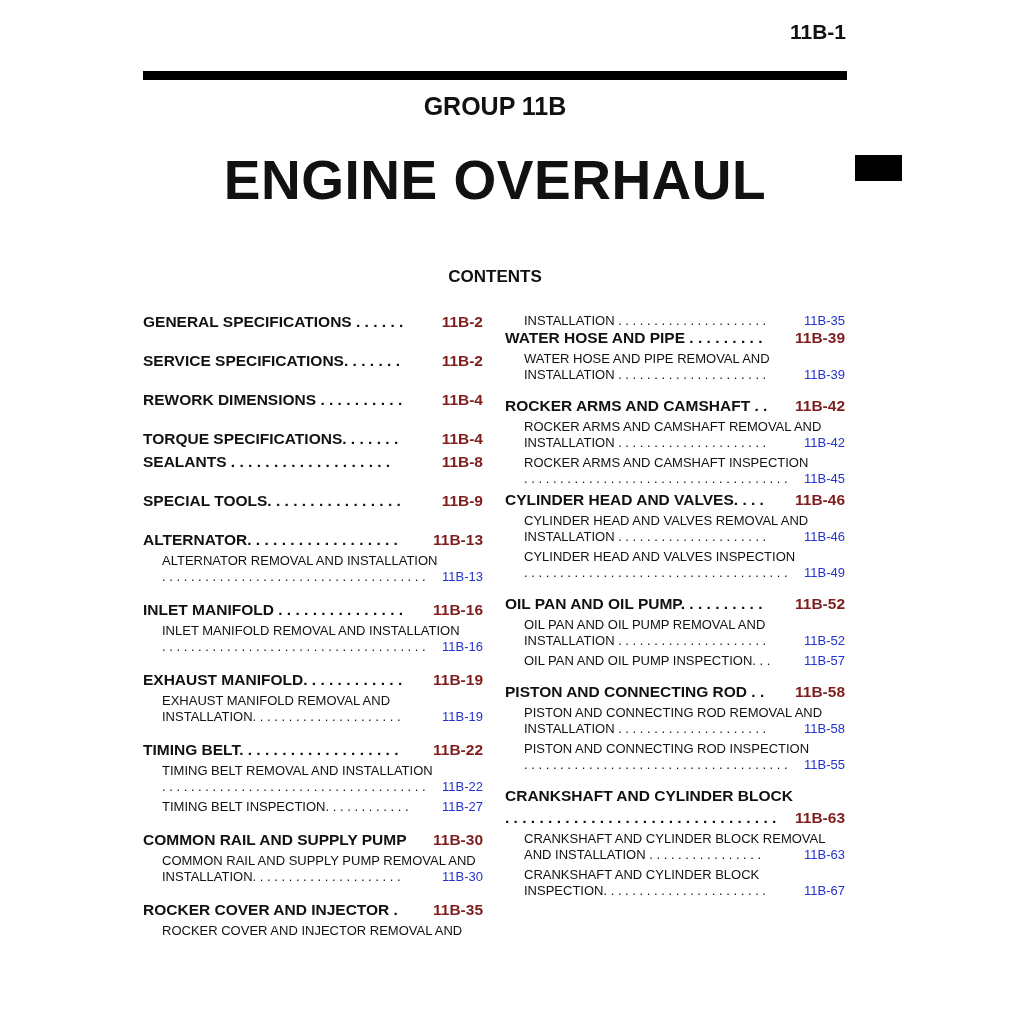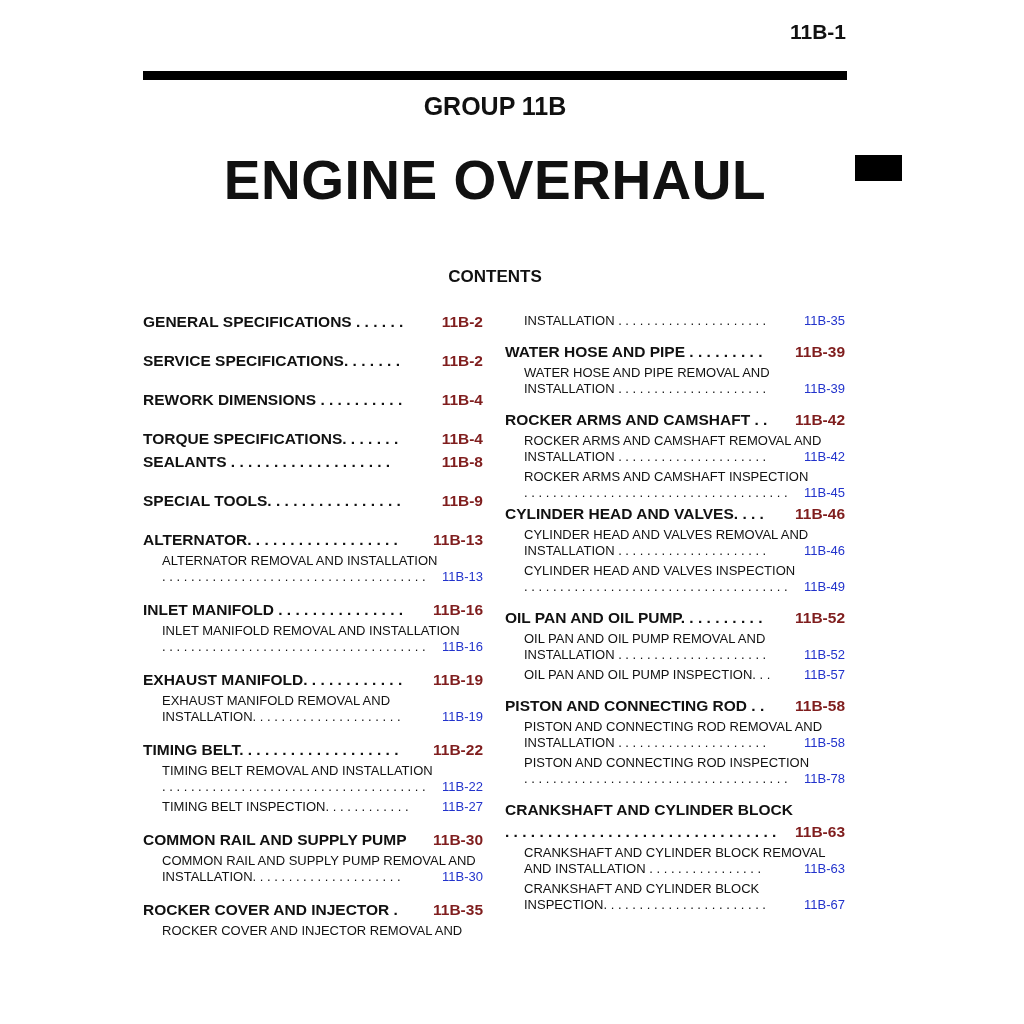--- a/index.html
+++ b/index.html
@@ -155,21 +155,21 @@
   </div>
 <div class="col right" id="colR">
     <div class="sec" style="margin-top: 0px;">
       <div class="sub">
         <div class="line">
           <span>INSTALLATION . . . . . . . . . . . . . . . . . . . . .</span>
           <span class="pg">11B-35</span>
         </div>
       </div>
     </div>
-    <div class="sec" style="margin-top: 14px;">
+    <div class="sec" style="">
       <div class="sec-head">
         <span class="lbl">WATER HOSE AND PIPE  . . . . . . . . .</span>
         <span class="pg">11B-39</span>
       </div>
       <div class="sub">
         <div>WATER HOSE AND PIPE REMOVAL AND</div>
         <div class="line">
           <span>INSTALLATION . . . . . . . . . . . . . . . . . . . . .</span>
           <span class="pg">11B-39</span>
         </div>
@@ -243,21 +243,21 @@
         <div>PISTON AND CONNECTING ROD REMOVAL AND</div>
         <div class="line">
           <span>INSTALLATION . . . . . . . . . . . . . . . . . . . . .</span>
           <span class="pg">11B-58</span>
         </div>
       </div>
       <div class="sub" style="margin-top: 4px;">
         <div>PISTON AND CONNECTING ROD INSPECTION</div>
         <div class="line">
           <span> . . . . . . . . . . . . . . . . . . . . . . . . . . . . . . . . . . . . .</span>
-          <span class="pg">11B-78</span>
+          <span class="pg">11B-55</span>
         </div>
       </div>
     </div>
     <div class="sec" style="margin-top: 14px;">
       <div class="sec-head">
         <span class="lbl">CRANKSHAFT AND CYLINDER BLOCK</span>
       </div>
       <div class="sec-head">
         <span class="lbl"> . . . . . . . . . . . . . . . . . . . . . . . . . . . . . . . .</span>
         <span class="pg">11B-63</span>

